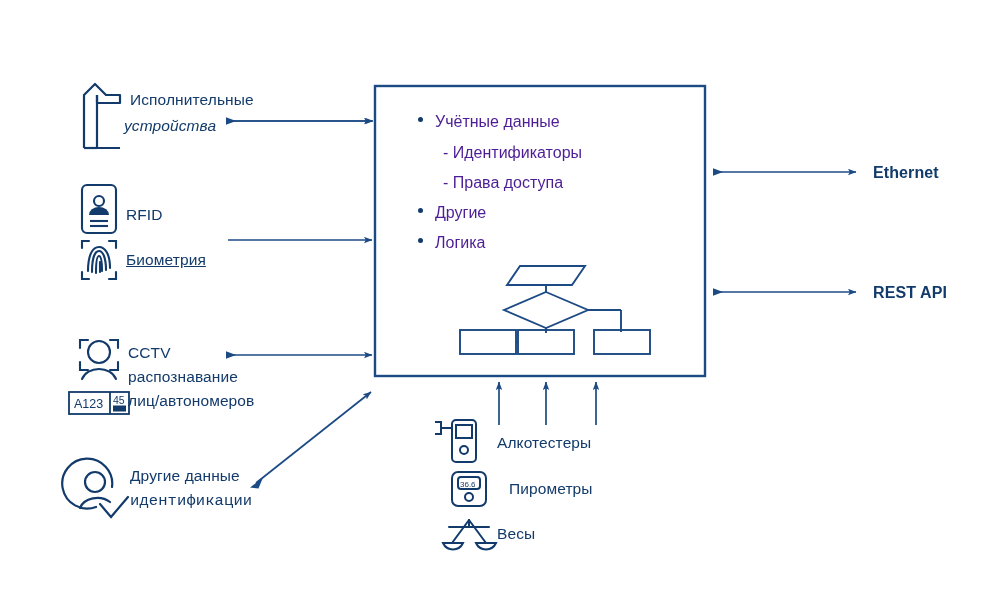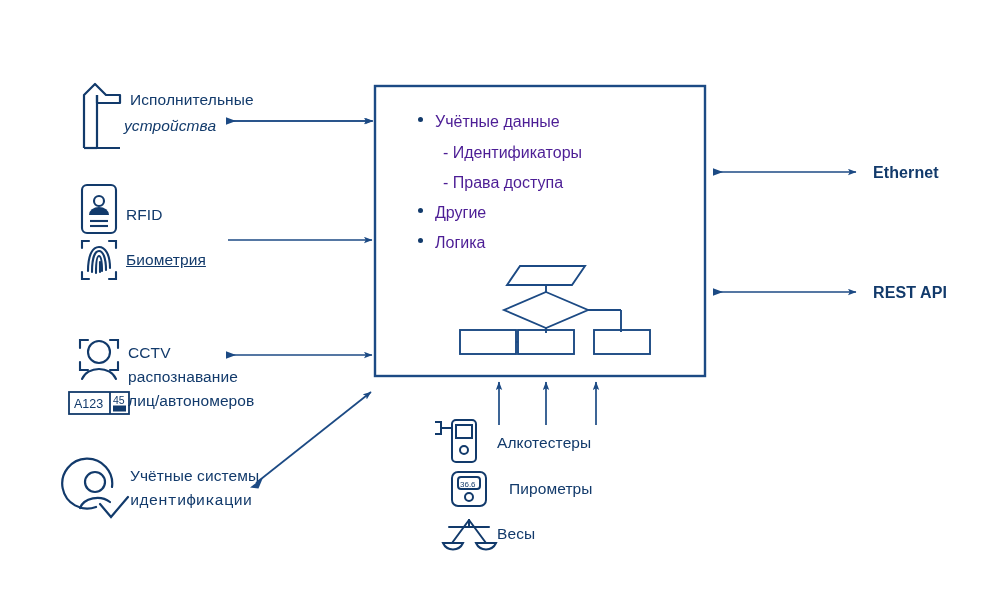--- a/index.html
+++ b/index.html
@@ -171,21 +171,21 @@
 <div class="lbl" style="left:130px;top:88px;">Исполнительные</div>
 <div class="lbl" style="left:124px;top:114px;font-style:italic;">устройства</div>
 
 <div class="lbl" style="left:126px;top:203px;">RFID</div>
 <div class="lbl" style="left:126px;top:248px;text-decoration:underline;">Биометрия</div>
 
 <div class="lbl" style="left:128px;top:341px;">CCTV</div>
 <div class="lbl" style="left:128px;top:365px;">распознавание</div>
 <div class="lbl" style="left:128px;top:389px;text-align:right;">лиц/автономеров</div>
 
-<div class="lbl" style="left:130px;top:464px;">Учётные системы</div>
+<div class="lbl" style="left:130px;top:464px;">Другие данные</div>
 <div class="lbl" style="left:130px;top:489px;font-family:Liberation Mono, monospace;">идентификации</div>
 
 <div class="lbl bold" style="left:873px;top:161px;">Ethernet</div>
 <div class="lbl bold" style="left:873px;top:281px;">REST API</div>
 
 <div class="lbl" style="left:497px;top:431px;">Алкотестеры</div>
 <div class="lbl" style="left:509px;top:477px;text-align:center;">Пирометры</div>
 <div class="lbl" style="left:497px;top:522px;">Весы</div>
 
 </body></html>

